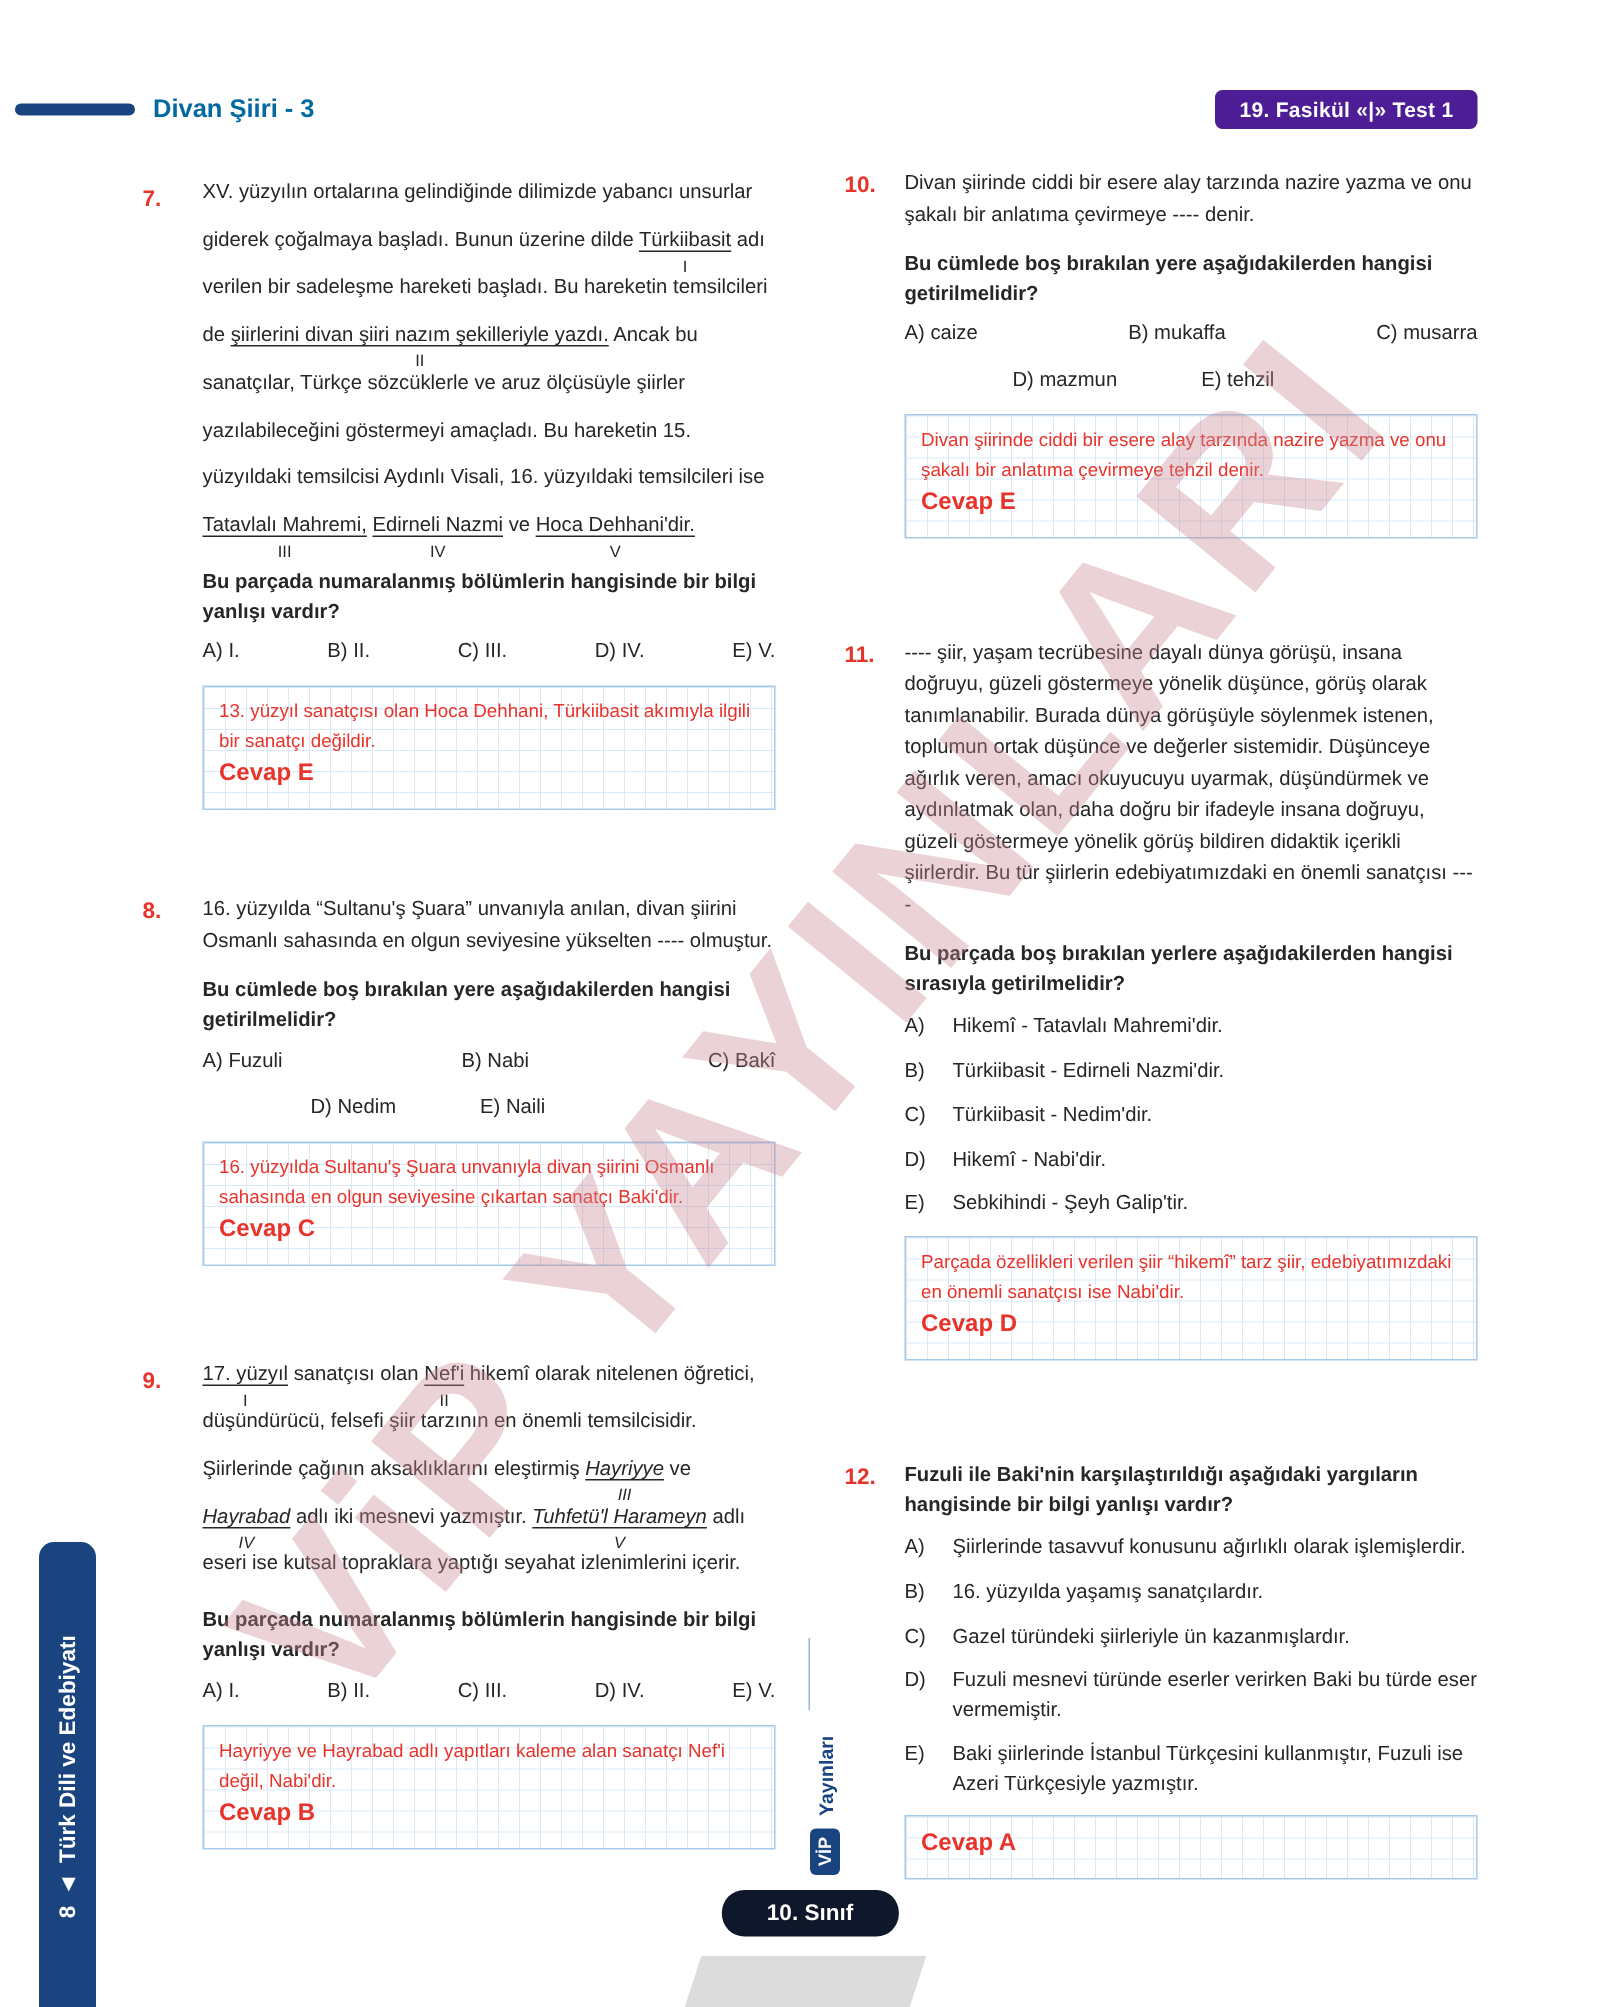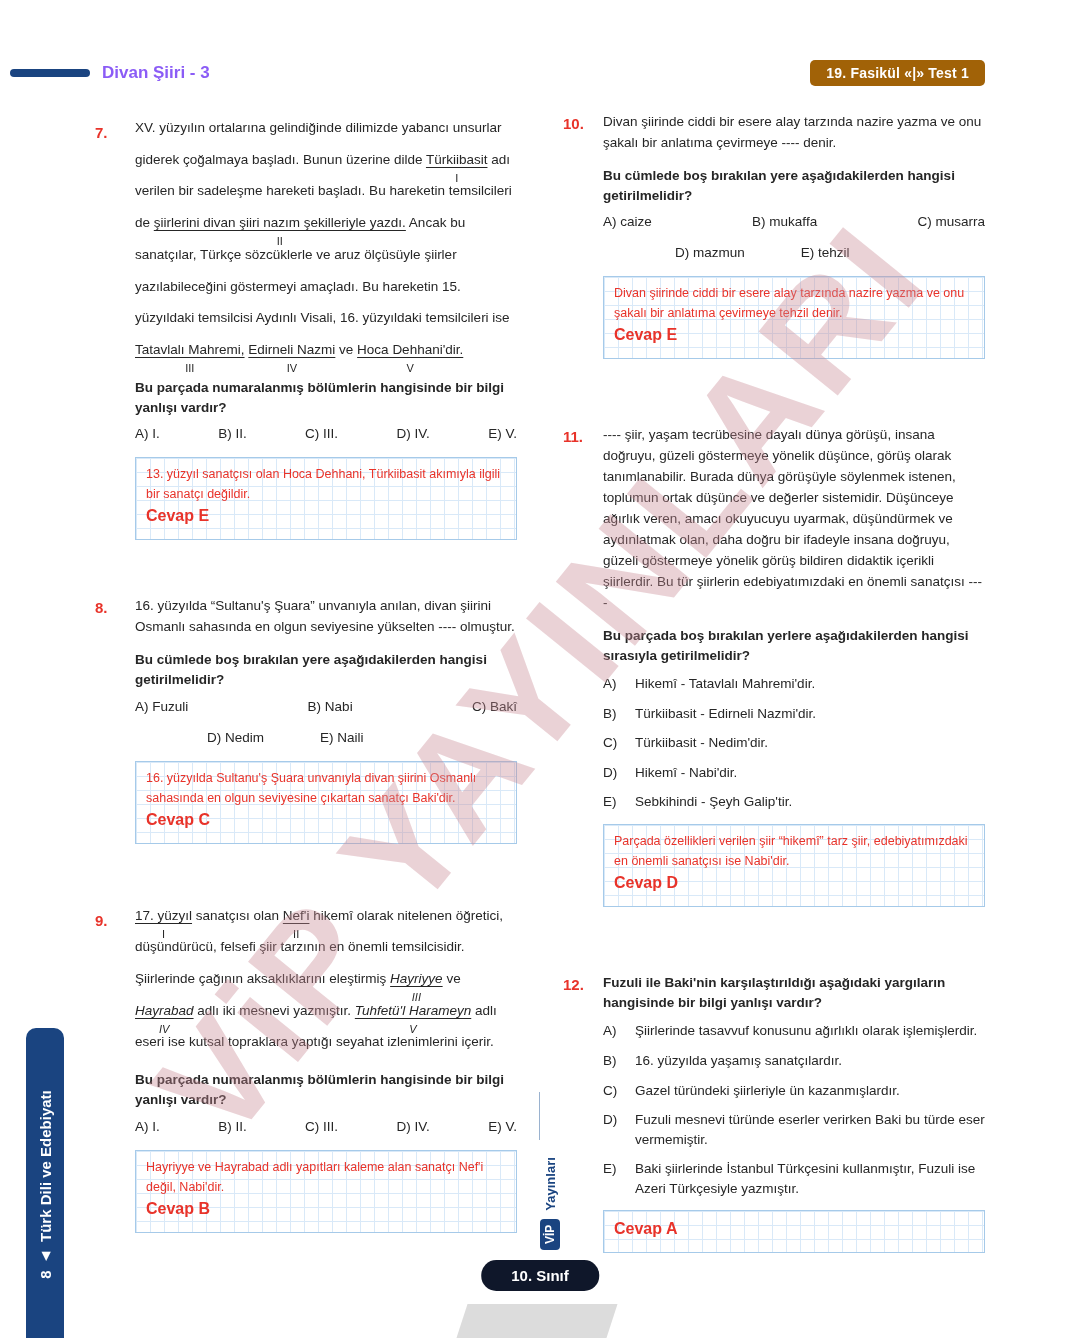--- a/index.html
+++ b/index.html
@@ -5,22 +5,22 @@
   * { margin:0; padding:0; box-sizing:border-box; }
   html,body { width:1080px; height:1338px; }
   body {
     position:relative; overflow:hidden; background:#ffffff;
     font-family:"Liberation Sans", sans-serif; color:#262626;
   }
   
   .header { position:absolute; top:60px; left:10px; right:95px; display:flex; justify-content:space-between; align-items:center; z-index:2; }
   .header-left { display:flex; align-items:center; gap:12px; }
   .header-rule { width:80px; height:8px; background:#1a4480; border-radius:4px; }
-  .header-title { font-size:17px; font-weight:600; color:#8b5cf6; }
-  .header-badge { background:#a16207; color:#fff; font-size:14px; font-weight:700; padding:5px 16px; border-radius:5px; letter-spacing:.2px; }
+  .header-title { font-size:17px; font-weight:600; color:#0369a1; }
+  .header-badge { background:#4c1d95; color:#fff; font-size:14px; font-weight:700; padding:5px 16px; border-radius:5px; letter-spacing:.2px; }
   
   .columns { position:absolute; top:112px; left:95px; width:890px; display:flex; gap:46px; z-index:1; }
   .col { flex:1; min-width:0; }
   .question { display:flex; gap:10px; margin-bottom:56px; }
   .col-right .question { margin-bottom:66px; }
   .qnum { flex:none; width:30px; color:#e8332a; font-weight:700; font-size:15px; line-height:1.55; }
   .q-spaced .qnum { padding-top:9px; }
   .qbody { flex:1; min-width:0; }
   .qtext { font-size:13.5px; line-height:1.55; }
   .qtext.spaced { line-height:2.35; }

